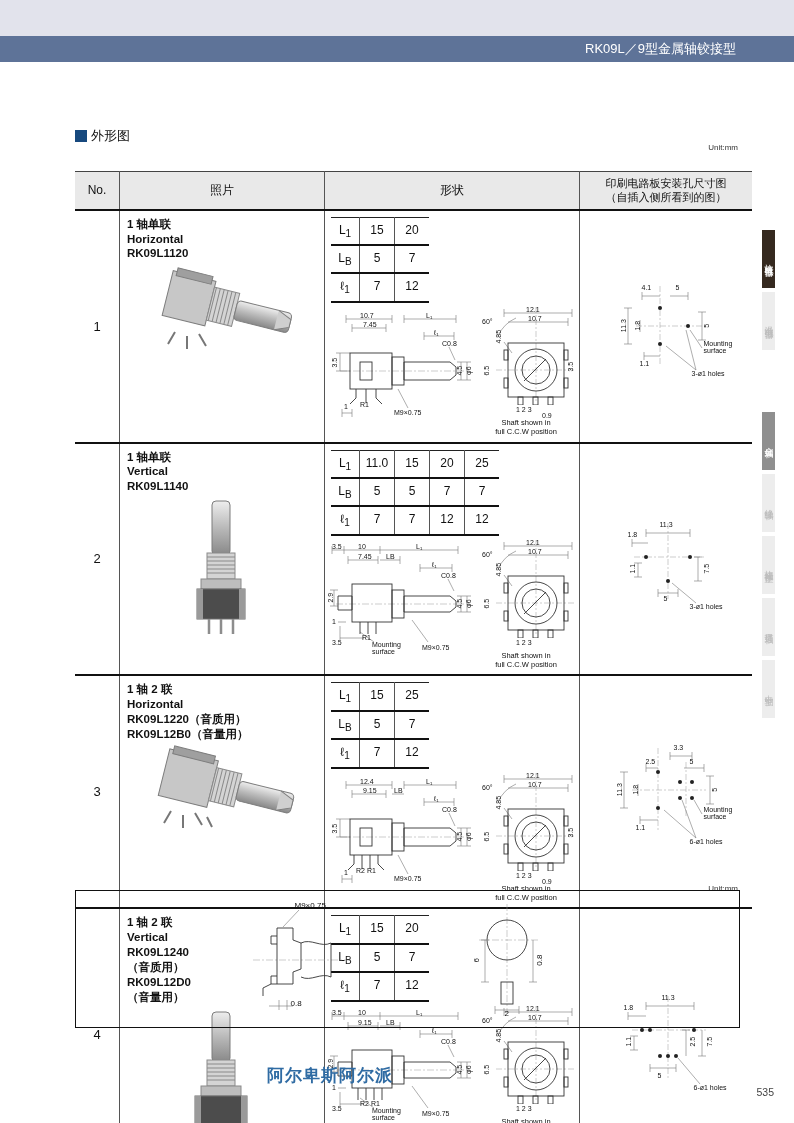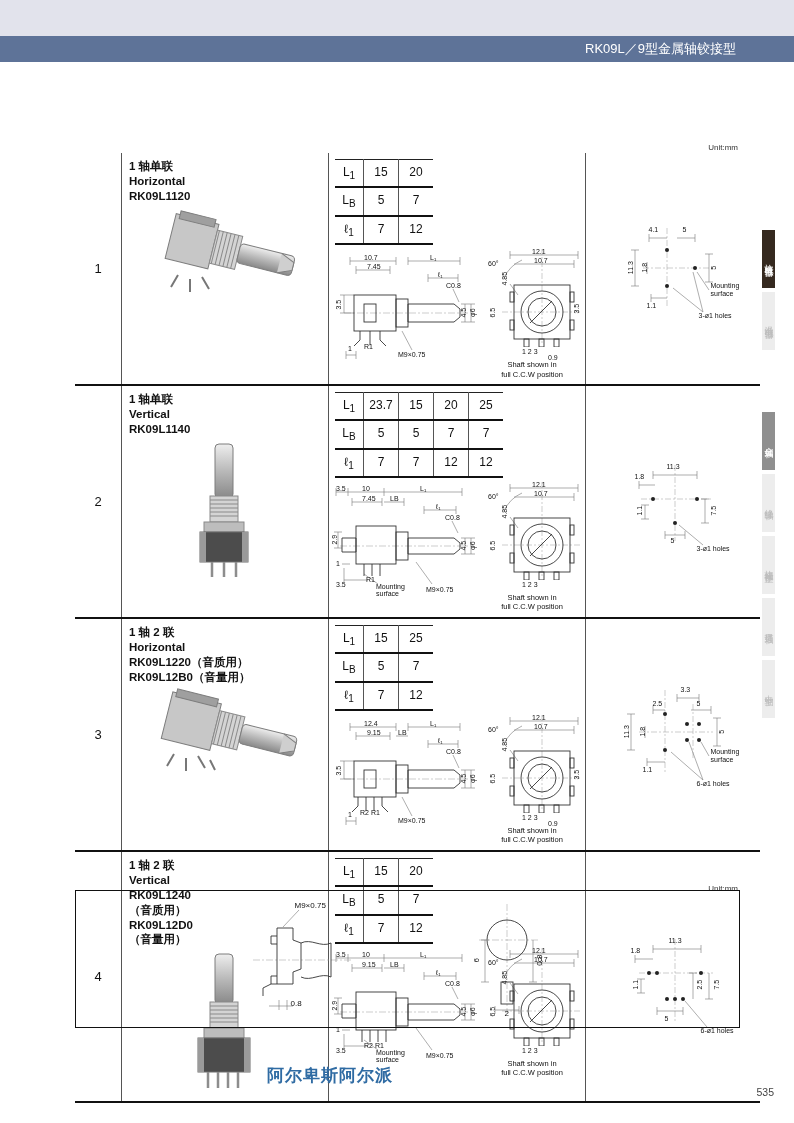--- a/index.html
+++ b/index.html
@@ -65,24 +65,35 @@
          font-size:17px;font-weight:bold;color:#2f6ba3;letter-spacing:1px;}
   .pageno{position:absolute;right:20px;top:1086px;font-size:10.5px;color:#444;}
 </style>
 </head>
 <body>
 
 <div class="top-band"></div>
 <div class="header-bar">RK09L／9型金属轴铰接型</div>
 
 <div id="outline">
+  <div class="sec">
+    <span class="sq"></span>
+    <span>外形图</span>
+  </div>
   <span class="unit">Unit:mm</span>
 
   <table class="main">
     <tbody>
+        <tr>
+      <th class="c-no">No.</th>
+      <th class="c-photo">照片</th>
+      <th class="c-shape">形状</th>
+      <th class="c-pcb ml" style="font-size:11px;line-height:1.3;">印刷电路板安装孔尺寸图
+（自插入侧所看到的图）</th>
+    </tr>
 
     <tr>
       <td class="c-no">1</td>
       <td class="c-photo">
         <div class="row-title ml">1 轴单联
 Horizontal
 RK09L1120</div>
         <div class="photo">
           <svg width="170" height="100" viewBox="0 0 170 100">
             <defs>
@@ -239,21 +250,21 @@
             <rect x="77" y="92" width="6" height="30" fill="#9a9a9a"></rect>
             <path d="M47 122v15M59 122v15M71 122v15" stroke="#8d8d8d" stroke-width="2.5"></path>
           </svg>
         </div>
       </td>
       <td class="c-shape">
         <table class="dimtab">
           <tbody>
                 <tr>
                   <td class="h"><span>L</span><sub>1</sub></td>
-              <td>23.7</td>
+              <td>11.0</td>
                   <td>15</td>
               <td>20</td>
                   <td>25</td>
                 </tr>
           <tr>
                   <td class="h"><span>L</span><sub>B</sub></td>
               <td>5</td>
                   <td>5</td>
               <td>7</td>
                   <td>7</td>

